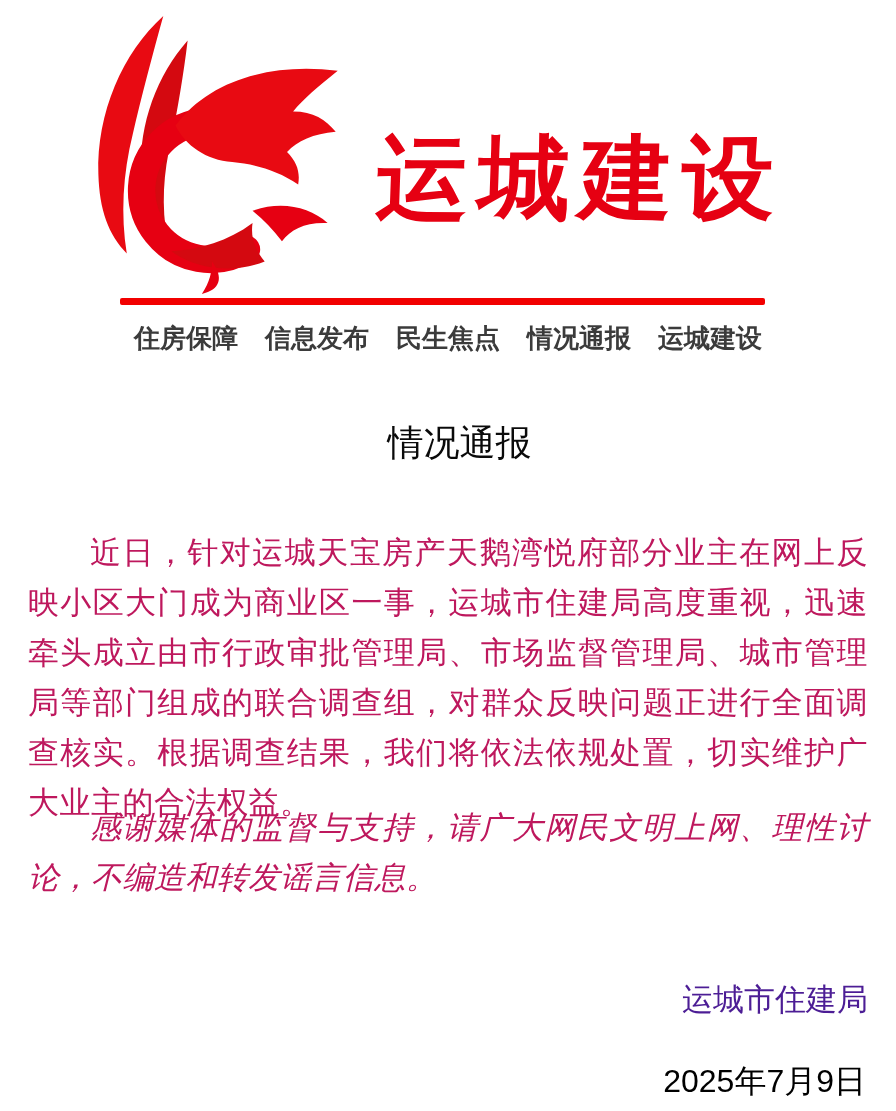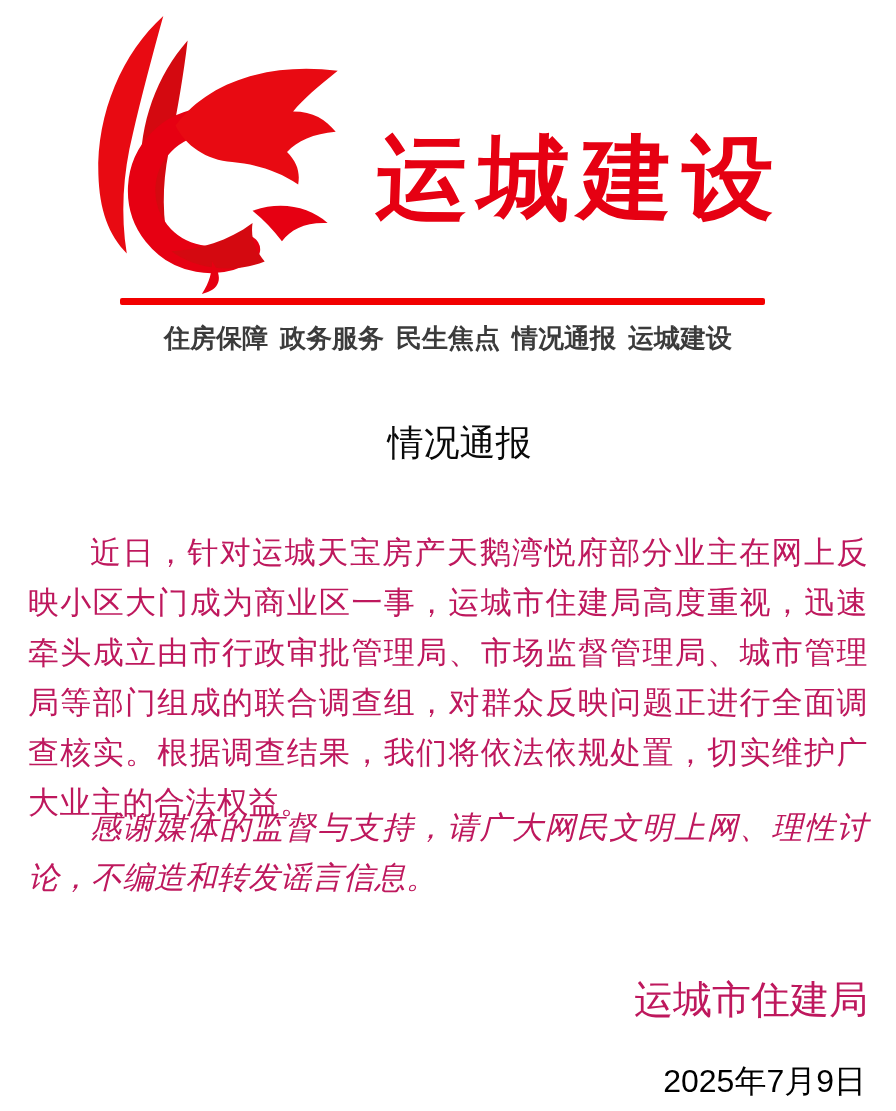--- a/index.html
+++ b/index.html
@@ -29,21 +29,21 @@
     transform:skewX(-2deg);
   }
   .divider{
     position:absolute;left:120px;top:298px;
     width:645px;height:7px;
     background:#f20000;
     border-radius:2px;
   }
   .nav{
     position:absolute;left:0;right:0;top:322px;
-    display:flex;justify-content:center;gap:12px;
+    display:flex;justify-content:center;gap:27px;
     font-size:26px;font-weight:700;color:#3b3b3b;
     line-height:32px;
   }
   .nav-item{cursor:pointer;white-space:nowrap;}
 
   
   .notice-title{
     position:absolute;left:0;right:0;top:421px;
     text-align:center;
     font-size:36px;line-height:44px;
@@ -54,21 +54,21 @@
     font-size:31px;line-height:50px;
     color:#be185d;
     text-align:justify;
     text-indent:62px;
     letter-spacing:0.5px;
   }
   .para-1{top:497px;}
   .para-2{top:772px;font-style:italic;}
   .signature{
     position:absolute;right:28px;top:978px;
-    font-size:39px;line-height:44px;color:#be185d;
+    font-size:31px;line-height:44px;color:#4c1d95;
     text-align:center;
   }
   .date{
     position:absolute;right:30px;top:1058px;
     font-size:32px;line-height:46px;color:#000;
   }
 </style>
 </head>
 <body>
 
@@ -92,21 +92,21 @@
       <path fill="#e60012" d="M128,246 C140,262 136,274 118,278 C126,266 128,256 128,246 Z"></path>
     </svg>
   </div>
 
   <div class="brand-title">运城建设</div>
 
   <div class="divider"></div>
 
   <div class="nav">
     <span class="nav-item">住房保障</span>
-    <span class="nav-item">政务服务</span>
+    <span class="nav-item">信息发布</span>
     <span class="nav-item">民生焦点</span>
     <span class="nav-item">情况通报</span>
     <span class="nav-item">运城建设</span>
   </div>
 
   <div class="notice-title">情况通报</div>
 
   <p class="para para-1">近日，针对运城天宝房产天鹅湾悦府部分业主在网上反映小区大门成为商业区一事，运城市住建局高度重视，迅速牵头成立由市行政审批管理局、市场监督管理局、城市管理局等部门组成的联合调查组，对群众反映问题正进行全面调查核实。根据调查结果，我们将依法依规处置，切实维护广大业主的合法权益。</p>
   <p class="para para-2">感谢媒体的监督与支持，请广大网民文明上网、理性讨论，不编造和转发谣言信息。</p>
 

